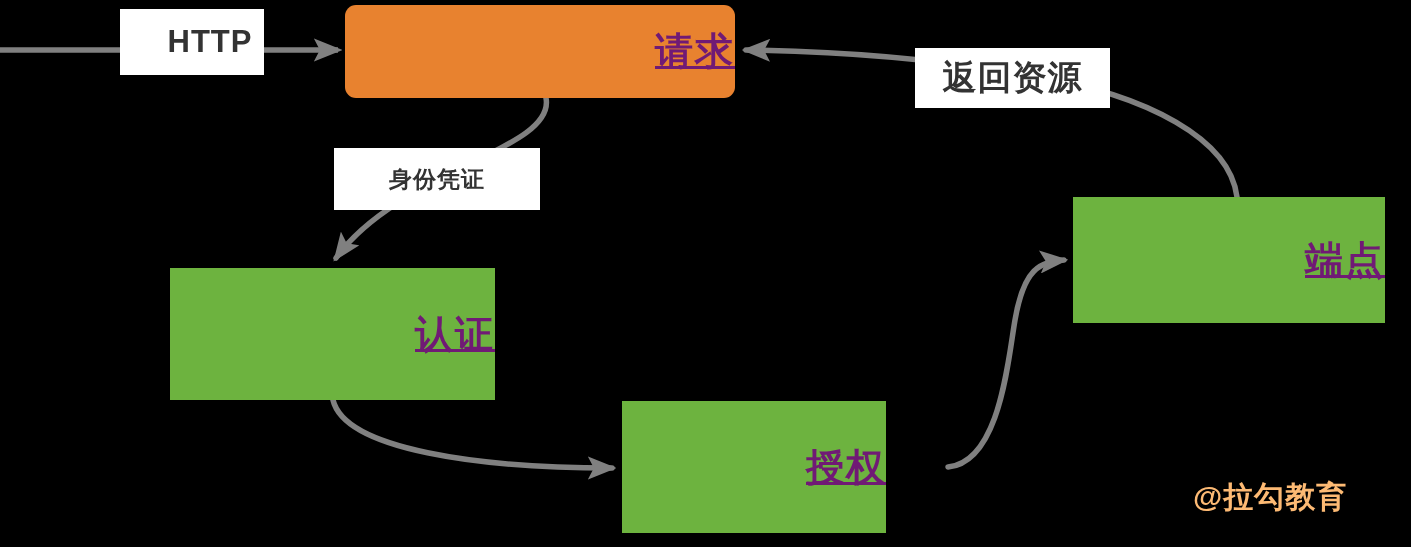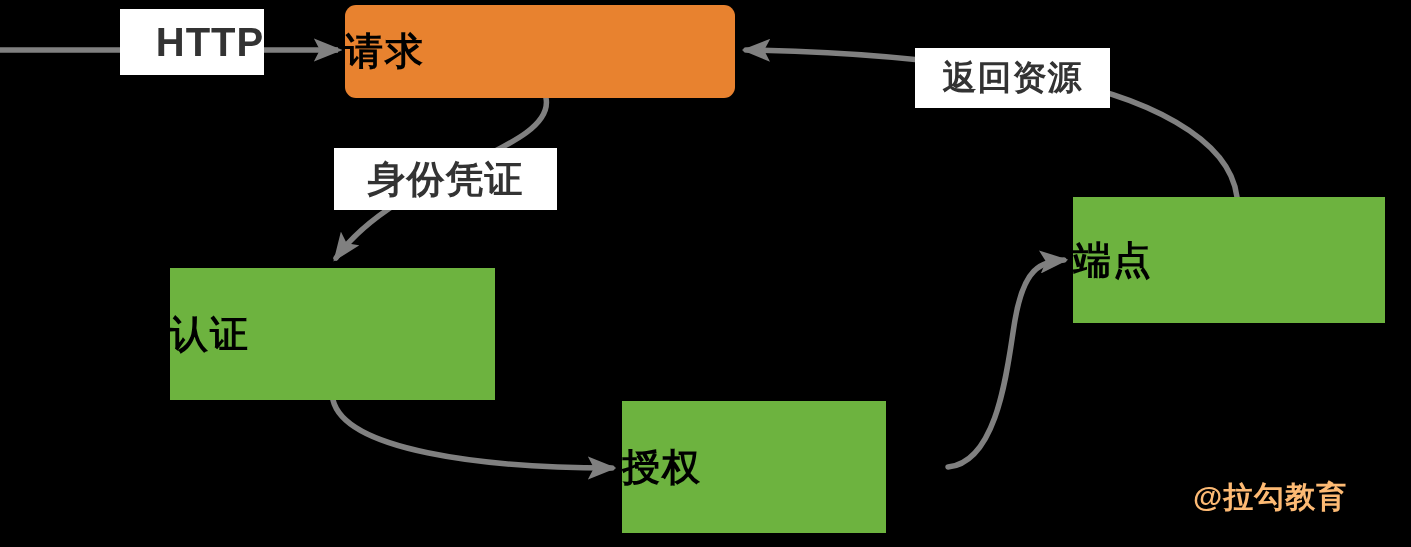--- a/index.html
+++ b/index.html
@@ -22,26 +22,27 @@
     left: 0;
     top: 0;
     width: 1411px;
     height: 547px;
     pointer-events: none;
   }
   .node {
     position: absolute;
     display: flex;
     align-items: center;
-    justify-content: flex-start;
+    justify-content: flex-end;
     box-sizing: border-box;
-    color: #000000;
+    color: #701a75;
     font-weight: bold;
     letter-spacing: 2px;
     z-index: 3;
+    text-decoration: underline;
   }
   .node-request {
     left: 345px;
     top: 5px;
     width: 390px;
     height: 93px;
     background: #E8822F;
     border-radius: 11px;
     font-size: 38px;
   }
@@ -78,30 +79,30 @@
     background: #ffffff;
     color: #333333;
     font-weight: bold;
     z-index: 4;
   }
   .label-http {
     left: 120px;
     top: 9px;
     width: 144px;
     height: 66px;
-    font-size: 40px;
+    font-size: 31px;
     letter-spacing: 1px;
     padding-left: 36px;
   }
   .label-credential {
     left: 334px;
     top: 148px;
-    width: 223px;
+    width: 206px;
     height: 62px;
-    font-size: 38px;
+    font-size: 23px;
     letter-spacing: 1px;
   }
   .label-return {
     left: 915px;
     top: 48px;
     width: 195px;
     height: 60px;
     font-size: 34px;
     letter-spacing: 1px;
     font-family: Liberation Serif, serif;

